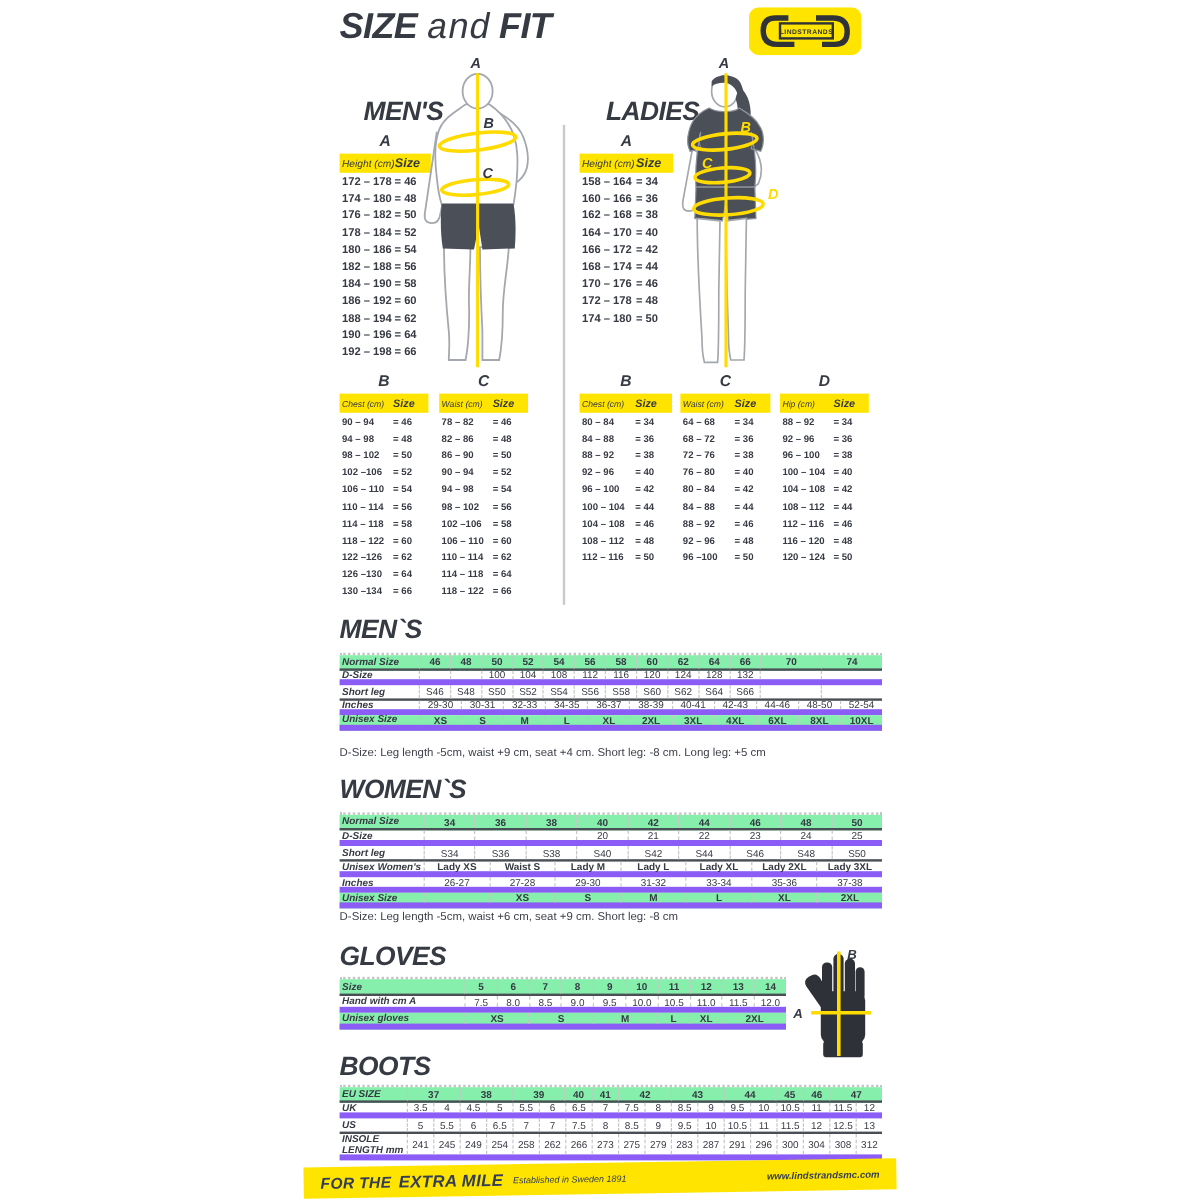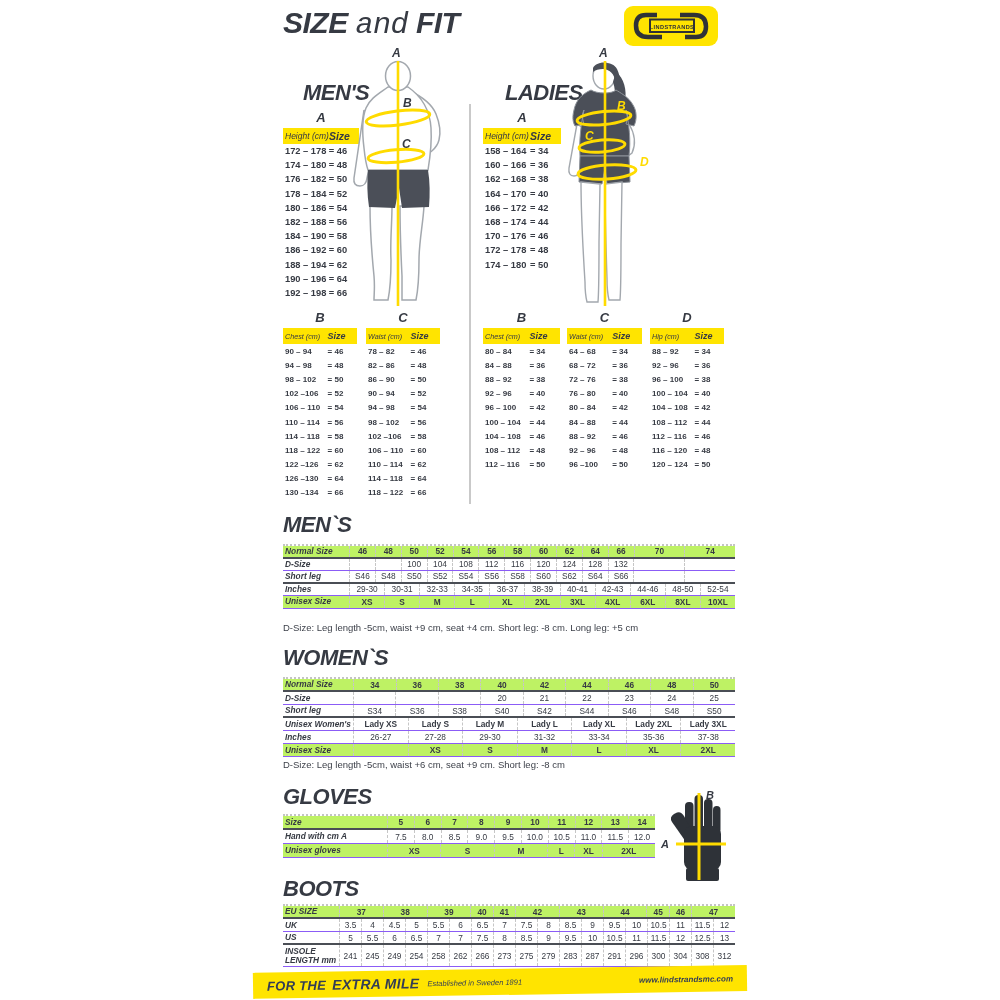--- a/index.html
+++ b/index.html
@@ -25,22 +25,22 @@
   .pt .pt-row { display:flex; align-items:center; height:14.2px; padding:0 2px; font-weight:600; }
   .pt .pt-row .c1 { flex:1.55; font-size:9.3px; white-space:nowrap; }
   .pt .pt-row .c2 { flex:1; font-size:9.3px; white-space:nowrap; }
   .pt.narrow .pt-head .c1 { font-size:7.2px; }
   .pt.narrow .pt-head .c2 { font-size:9px; }
   .pt.narrow .pt-row .c1 { font-size:8px; }
   .pt.narrow .pt-row .c2 { font-size:8px; }
 
   
   .gt { position:absolute; border-top:2px dotted #c4c4c4; }
-  .gt-row { display:flex; align-items:stretch; height:var(--rh,12.5px); border-bottom:1px solid #8b5cf6; }
-  .gt-row.shaded { background:#bef264; font-weight:700;justify-content:flex-end; }
+  .gt-row { display:flex; align-items:stretch; height:var(--rh,12.5px); border-bottom:5px solid #8b5cf6; }
+  .gt-row.shaded { background:#86efac; font-weight:700; }
   .gt-row.boldrow { font-weight:700; }
   .gt-row.thick { border-bottom:2px solid #4a4e55; }
   .gt-row.tall { height:22px; }
   .gt-label { width:var(--lw,66px); flex:0 0 var(--lw,66px); font-weight:700; font-style:italic;
               font-size:8.3px; display:flex; align-items:center; line-height:1.05; padding-left:2px; }
   .gt-cell { display:flex; align-items:center; justify-content:center; font-size:8.3px;
              border-left:1px dashed #c6c6c6; white-space:nowrap; }
   .note { font-size:9.5px; color:#3b3f48; }
 
   
@@ -572,21 +572,21 @@
         <div class="gt-cell" style="flex:1 1 0px">S40</div>
         <div class="gt-cell" style="flex:1 1 0px">S42</div>
         <div class="gt-cell" style="flex:1 1 0px">S44</div>
         <div class="gt-cell" style="flex:1 1 0px">S46</div>
         <div class="gt-cell" style="flex:1 1 0px">S48</div>
         <div class="gt-cell" style="flex:1 1 0px">S50</div>
       </div>
       <div class="gt-row boldrow">
         <div class="gt-label">Unisex Women's</div>
         <div class="gt-cell" style="flex:1 1 0px">Lady XS</div>
-        <div class="gt-cell" style="flex:1 1 0px">Lady S</div>
+        <div class="gt-cell" style="flex:1 1 0px">Waist S</div>
         <div class="gt-cell" style="flex:1 1 0px">Lady M</div>
         <div class="gt-cell" style="flex:1 1 0px">Lady L</div>
         <div class="gt-cell" style="flex:1 1 0px">Lady XL</div>
         <div class="gt-cell" style="flex:1 1 0px">Lady 2XL</div>
         <div class="gt-cell" style="flex:1 1 0px">Lady 3XL</div>
       </div>
       <div class="gt-row">
         <div class="gt-label">Inches</div>
         <div class="gt-cell" style="flex:1 1 0px">26-27</div>
         <div class="gt-cell" style="flex:1 1 0px">27-28</div>

